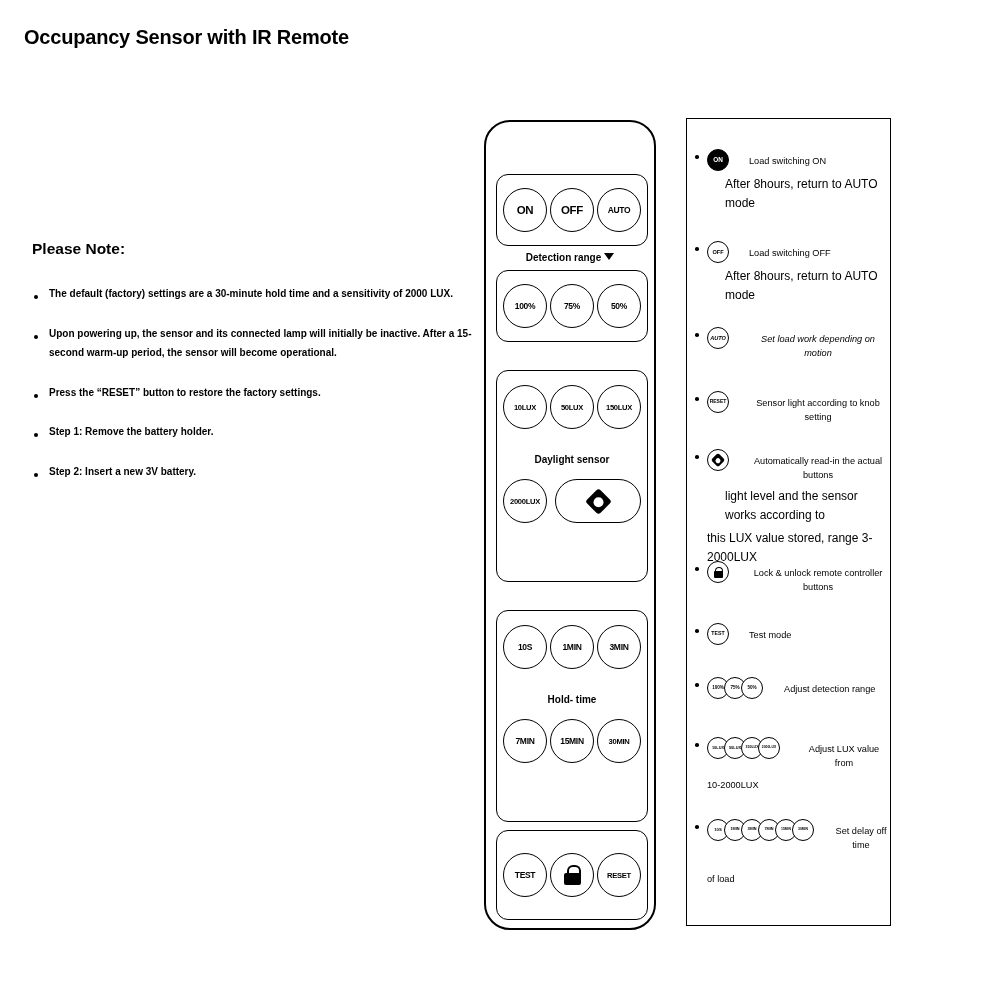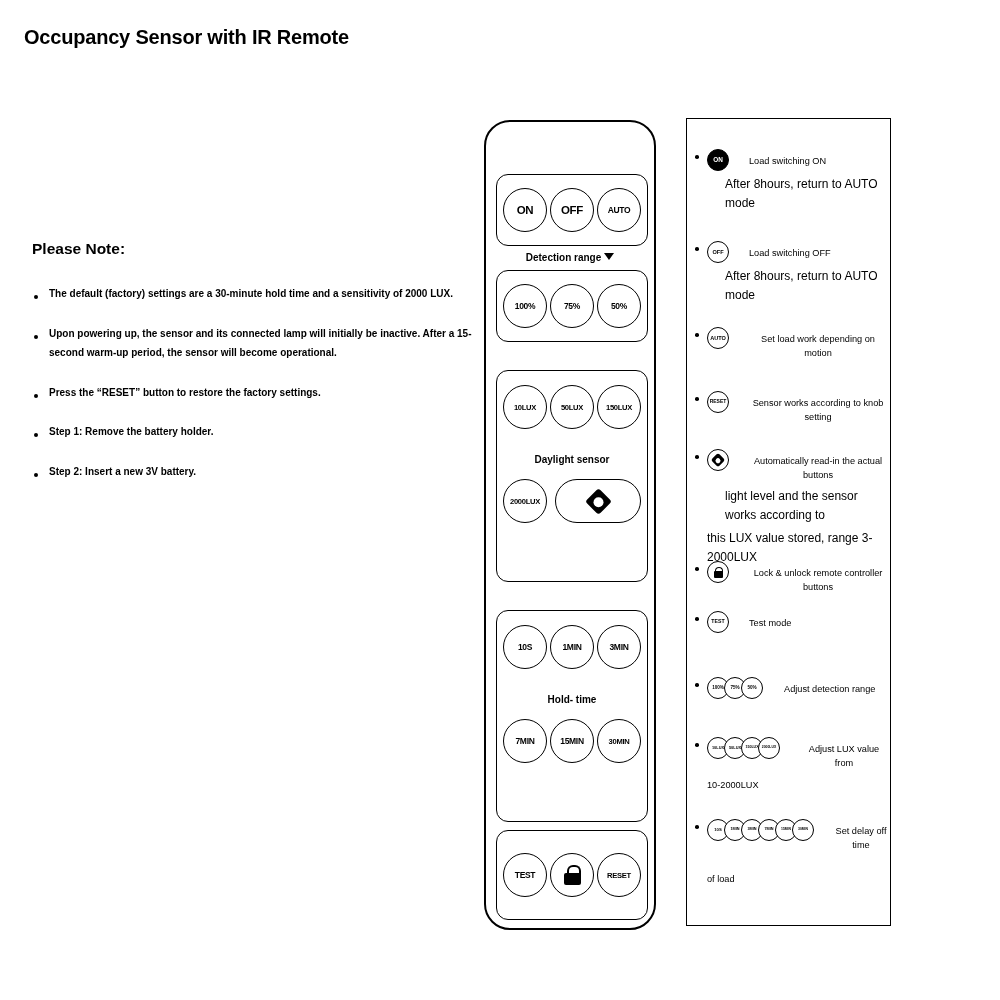--- a/index.html
+++ b/index.html
@@ -336,33 +336,33 @@
 
   <div class="legend-row" style="top:122px;">
     <span class="dot"></span>
     <div class="legend-inner">
       <div class="mini">OFF</div>
       <div class="legend-text">Load switching OFF</div>
     </div>
     <div class="legend-sub">After 8hours, return to AUTO mode</div>
   </div>
 
-  <div class="legend-row" style="top:208px;">
+  <div class="legend-row" style="top:208px;font-style:italic;">
     <span class="dot"></span>
     <div class="legend-inner">
       <div class="mini">AUTO</div>
       <div class="legend-text">Set load work depending on motion</div>
     </div>
   </div>
 
   <div class="legend-row" style="top:272px;">
     <span class="dot"></span>
     <div class="legend-inner">
       <div class="mini" style="font-size:5px;">RESET</div>
-      <div class="legend-text">Sensor works according to knob setting</div>
+      <div class="legend-text">Sensor light according to knob setting</div>
     </div>
   </div>
 
   <div class="legend-row" style="top:330px;">
     <span class="dot"></span>
     <div class="legend-inner">
       <div class="mini dl">
           <span class="d"></span>
         </div>
       <div class="legend-text">Automatically read-in the actual buttons</div>
@@ -374,21 +374,21 @@
   <div class="legend-row" style="top:442px;">
     <span class="dot"></span>
     <div class="legend-inner">
       <div class="mini lk">
           <span class="l"></span>
         </div>
       <div class="legend-text">Lock &amp; unlock remote controller buttons</div>
     </div>
   </div>
 
-  <div class="legend-row" style="top:492px;">
+  <div class="legend-row" style="top:504px;">
     <span class="dot"></span>
     <div class="legend-inner">
       <div class="mini" style="font-size:5.2px;">TEST</div>
       <div class="legend-text">Test mode</div>
     </div>
   </div>
 
   <div class="legend-row" style="top:558px;">
     <span class="dot"></span>
     <div class="legend-inner">

